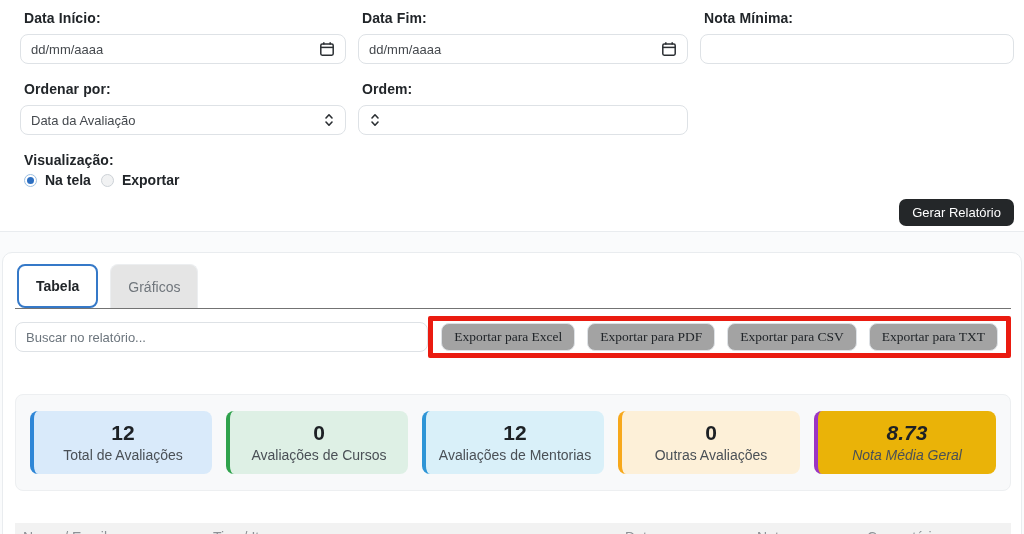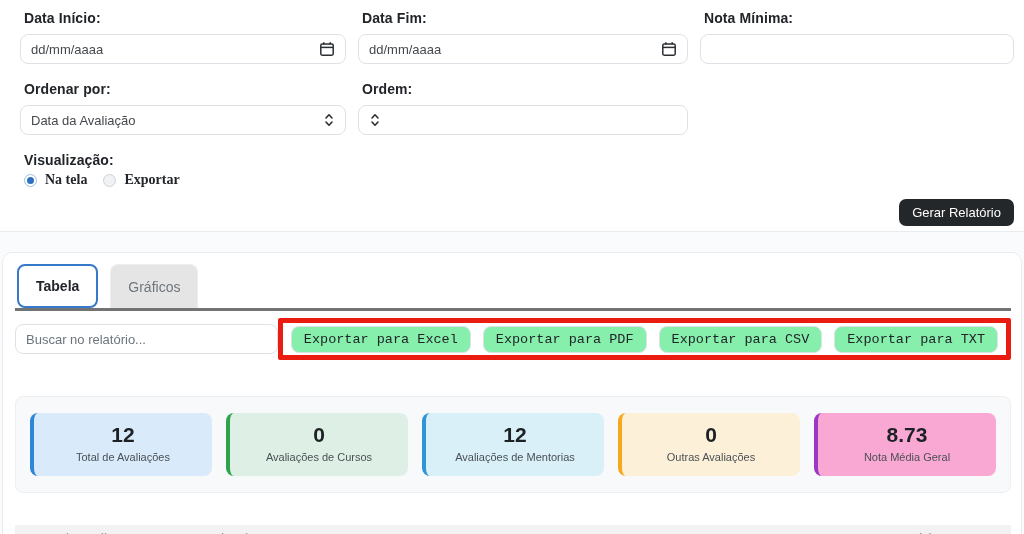--- a/index.html
+++ b/index.html
@@ -25,21 +25,21 @@
     height: 30px; border: 1px solid #dee2e6; border-radius: 8px;
     background: #fff; display: flex; align-items: center;
     padding: 0 10px; font-size: 13px; color: #3f454b; width: 100%;
   }
   input.input { outline: none; }
   input.input::placeholder { color: #6c757d; }
   .date-input .ph { flex: 1; color: #45494e; }
   .select-input .val { flex: 1; color: #45494e; }
   .icon-slot { display: flex; align-items: center; }
   .r2, .r3 { margin-top: 17px; }
-  .radio-row { display: flex; align-items: center; gap: 16px; margin: 4px 4px 0 4px; height: 16px; font-family: Liberation Serif, serif; }
+  .radio-row { display: flex; align-items: center; gap: 10px; margin: 4px 4px 0 4px; height: 16px; }
   .radio-opt { display: flex; align-items: center; gap: 8px; cursor: default; }
   .radio-circle { width: 13px; height: 13px; border-radius: 50%; position: relative; }
   .radio-circle.checked { background: #fff; border: 1px solid #9dc0e2; }
   .radio-circle.checked::after {
     content: ""; position: absolute; left: 2px; top: 2px; width: 7px; height: 7px;
     border-radius: 50%; background: #2d6fc1;
   }
   .radio-circle.unchecked { background: #f1f2f3; border: 1px solid #cdd2d7; }
   .radio-label { font-weight: 700; font-size: 14px; color: #212529; }
   .btnrow { display: flex; justify-content: flex-end; margin-top: 11px; padding-bottom: 5px; }
@@ -50,55 +50,55 @@
   .filters-divider { border: none; border-top: 1px solid #e9ecef; }
 
   
   .lower { background: #fafbfc; height: 322px; padding-top: 20px; }
   .panel {
     margin: 0 2px; background: #fff; border: 1px solid #e9ecef;
     border-radius: 10px 10px 0 0; height: 100%; padding: 11px 10px 0 12px;
   }
 
   
-  .tabs { display: flex; gap: 12px; border-bottom: 3px solid #737373; padding-left: 2px; }
+  .tabs { display: flex; gap: 12px; border-bottom: 1px solid #737373; padding-left: 2px; }
   .tab {
     height: 44px; display: flex; align-items: center; padding: 0 17px;
     font-size: 14px; border-radius: 8px 8px 8px 8px; cursor: pointer;
   }
   .tab.active {
     background: #fff; border: 2px solid #3579c8; font-weight: 700; color: #212529;
     margin-bottom: -2px; position: relative; z-index: 2;
   }
   .tab.inactive { background: #e5e5e5; color: #6f7post5; color: #70767c; border: 1px solid #eceef0; border-bottom: none; border-radius: 8px 8px 0 0; text-align: center; }
 
   
   .search-row { display: flex; align-items: center; margin-top: 7px; height: 42px; }
   .search-input { width: 520px; height: 30px; margin-top: 0; }
   .export-group {
     margin-left: auto; display: flex; gap: 12px; align-items: center;
     border: 5px solid #ea1b10; padding: 4px 8px; height: 42px; border-radius: 2px;
   }
   .export-btn {
-    background: #86efac; border: 1px solid #dee2e6; border-radius: 8px;
-    padding: 5px 12px; font-size: 13.5px; color: #212529; font-family: Liberation Mono, monospace;
+    background: #a3a3a3; border: 1px solid #dee2e6; border-radius: 8px;
+    padding: 5px 12px; font-size: 13.5px; color: #212529; font-family: Liberation Serif, serif;
     white-space: nowrap; cursor: pointer;
   }
 
   
   .summary {
     margin-top: 36px; background: #f8f9fa; border: 1px solid #edeff1;
     border-radius: 8px; padding: 16px 14px; display: flex; gap: 14px;
   }
   .scard {
     flex: 1; border-left: 4px solid #999; border-radius: 8px;
     padding: 9px 6px; text-align: center;
   }
   .scard .num { font-size: 21px; font-weight: 700; color: #1d2125; line-height: 26px; }
-  .scard .cap { font-size: 11px; color: #4a5056; line-height: 19px; }
+  .scard .cap { font-size: 14px; color: #4a5056; line-height: 19px; }
 
   
   .table-head {
     margin-top: 32px; background: #f2f2f2; height: 28px;
     display: flex; align-items: center; padding: 0 8px; color: #8d9196; font-size: 14px;
   }
   .th1 { width: 190px; } .th2 { width: 412px; } .th3 { width: 132px; }
   .th4 { width: 110px; } .th5 { flex: 1; }
 
   svg { display: block; }
@@ -216,21 +216,21 @@
         <div class="cap">Avaliações de Cursos</div>
       </div>
       <div class="scard" style="background: rgb(217, 240, 249); border-left-color: rgb(46, 149, 214);">
         <div class="num">12</div>
         <div class="cap">Avaliações de Mentorias</div>
       </div>
       <div class="scard" style="background: rgb(253, 240, 216); border-left-color: rgb(247, 168, 27);">
         <div class="num">0</div>
         <div class="cap">Outras Avaliações</div>
       </div>
-      <div class="scard" style="background: #f9a8d4; border-left-color: rgb(156, 54, 196);">
+      <div class="scard" style="background: #eab308; border-left-color: rgb(156, 54, 196); font-style: italic;">
         <div class="num">8.73</div>
         <div class="cap">Nota Média Geral</div>
       </div>
     </div>
 
     <div class="table-head">
       <span class="th1">Nome / Email</span>
       <span class="th2">Tipo / Item</span>
       <span class="th3">Data</span>
       <span class="th4">Nota</span>

